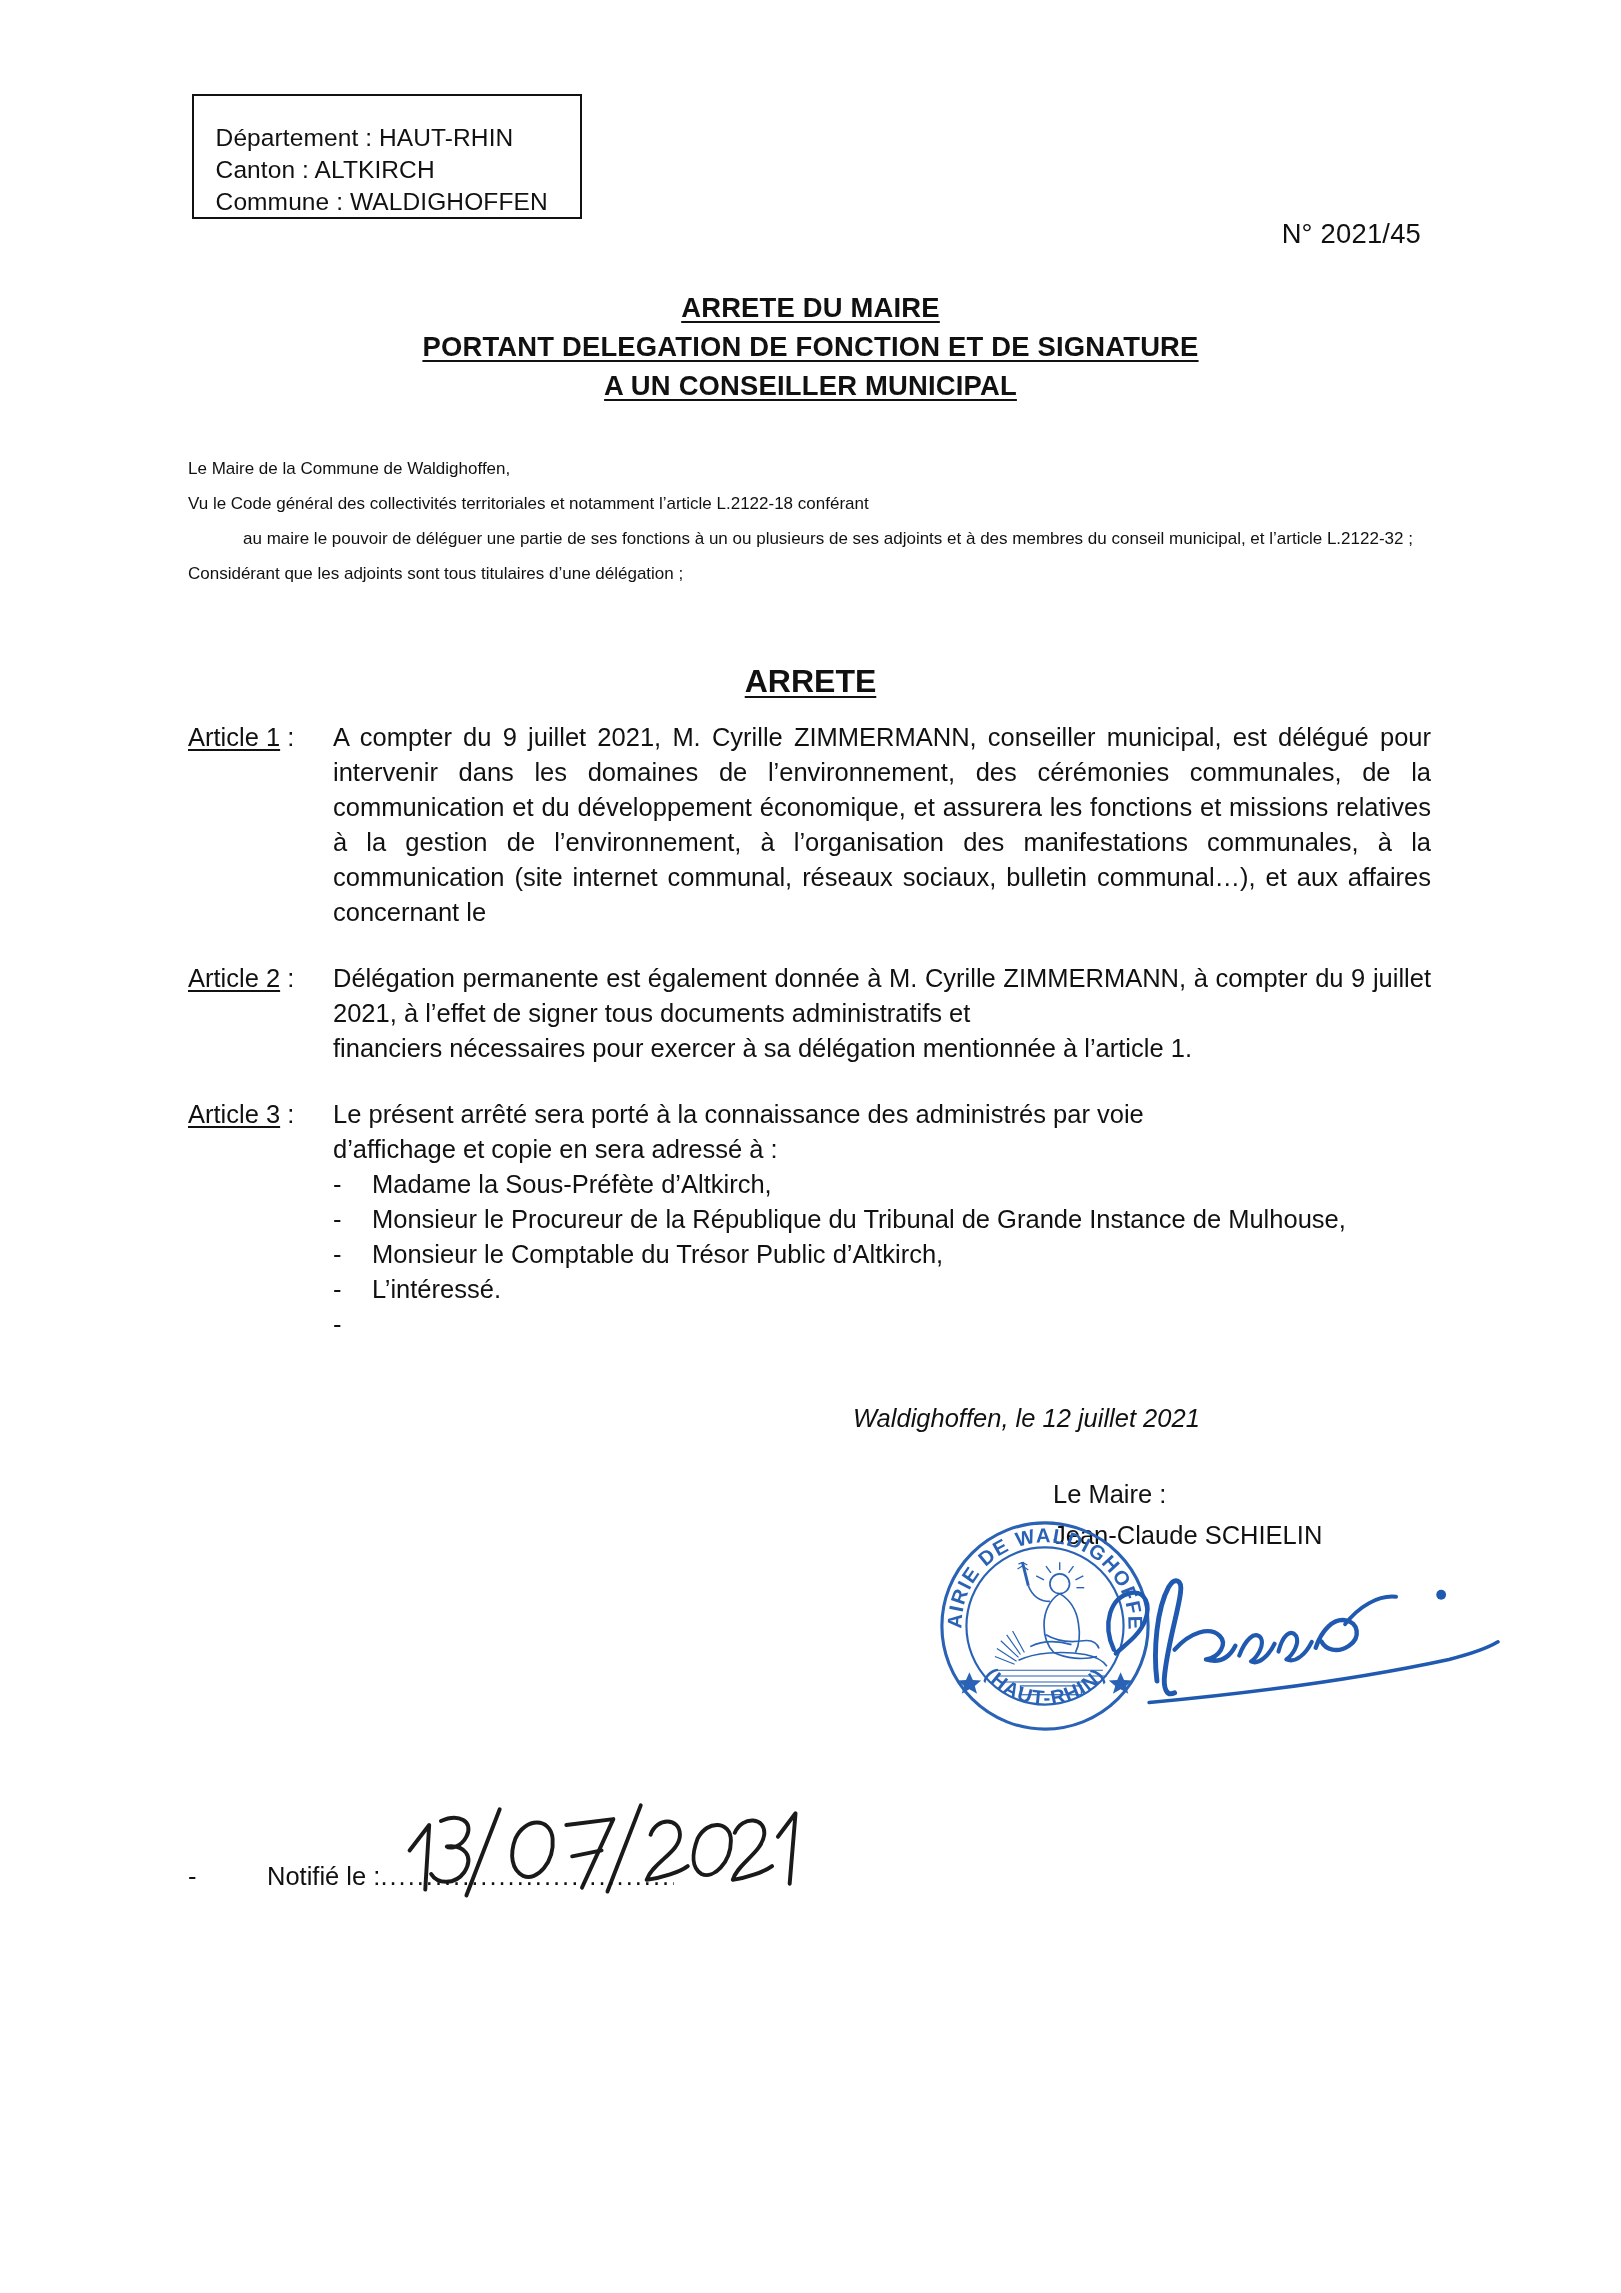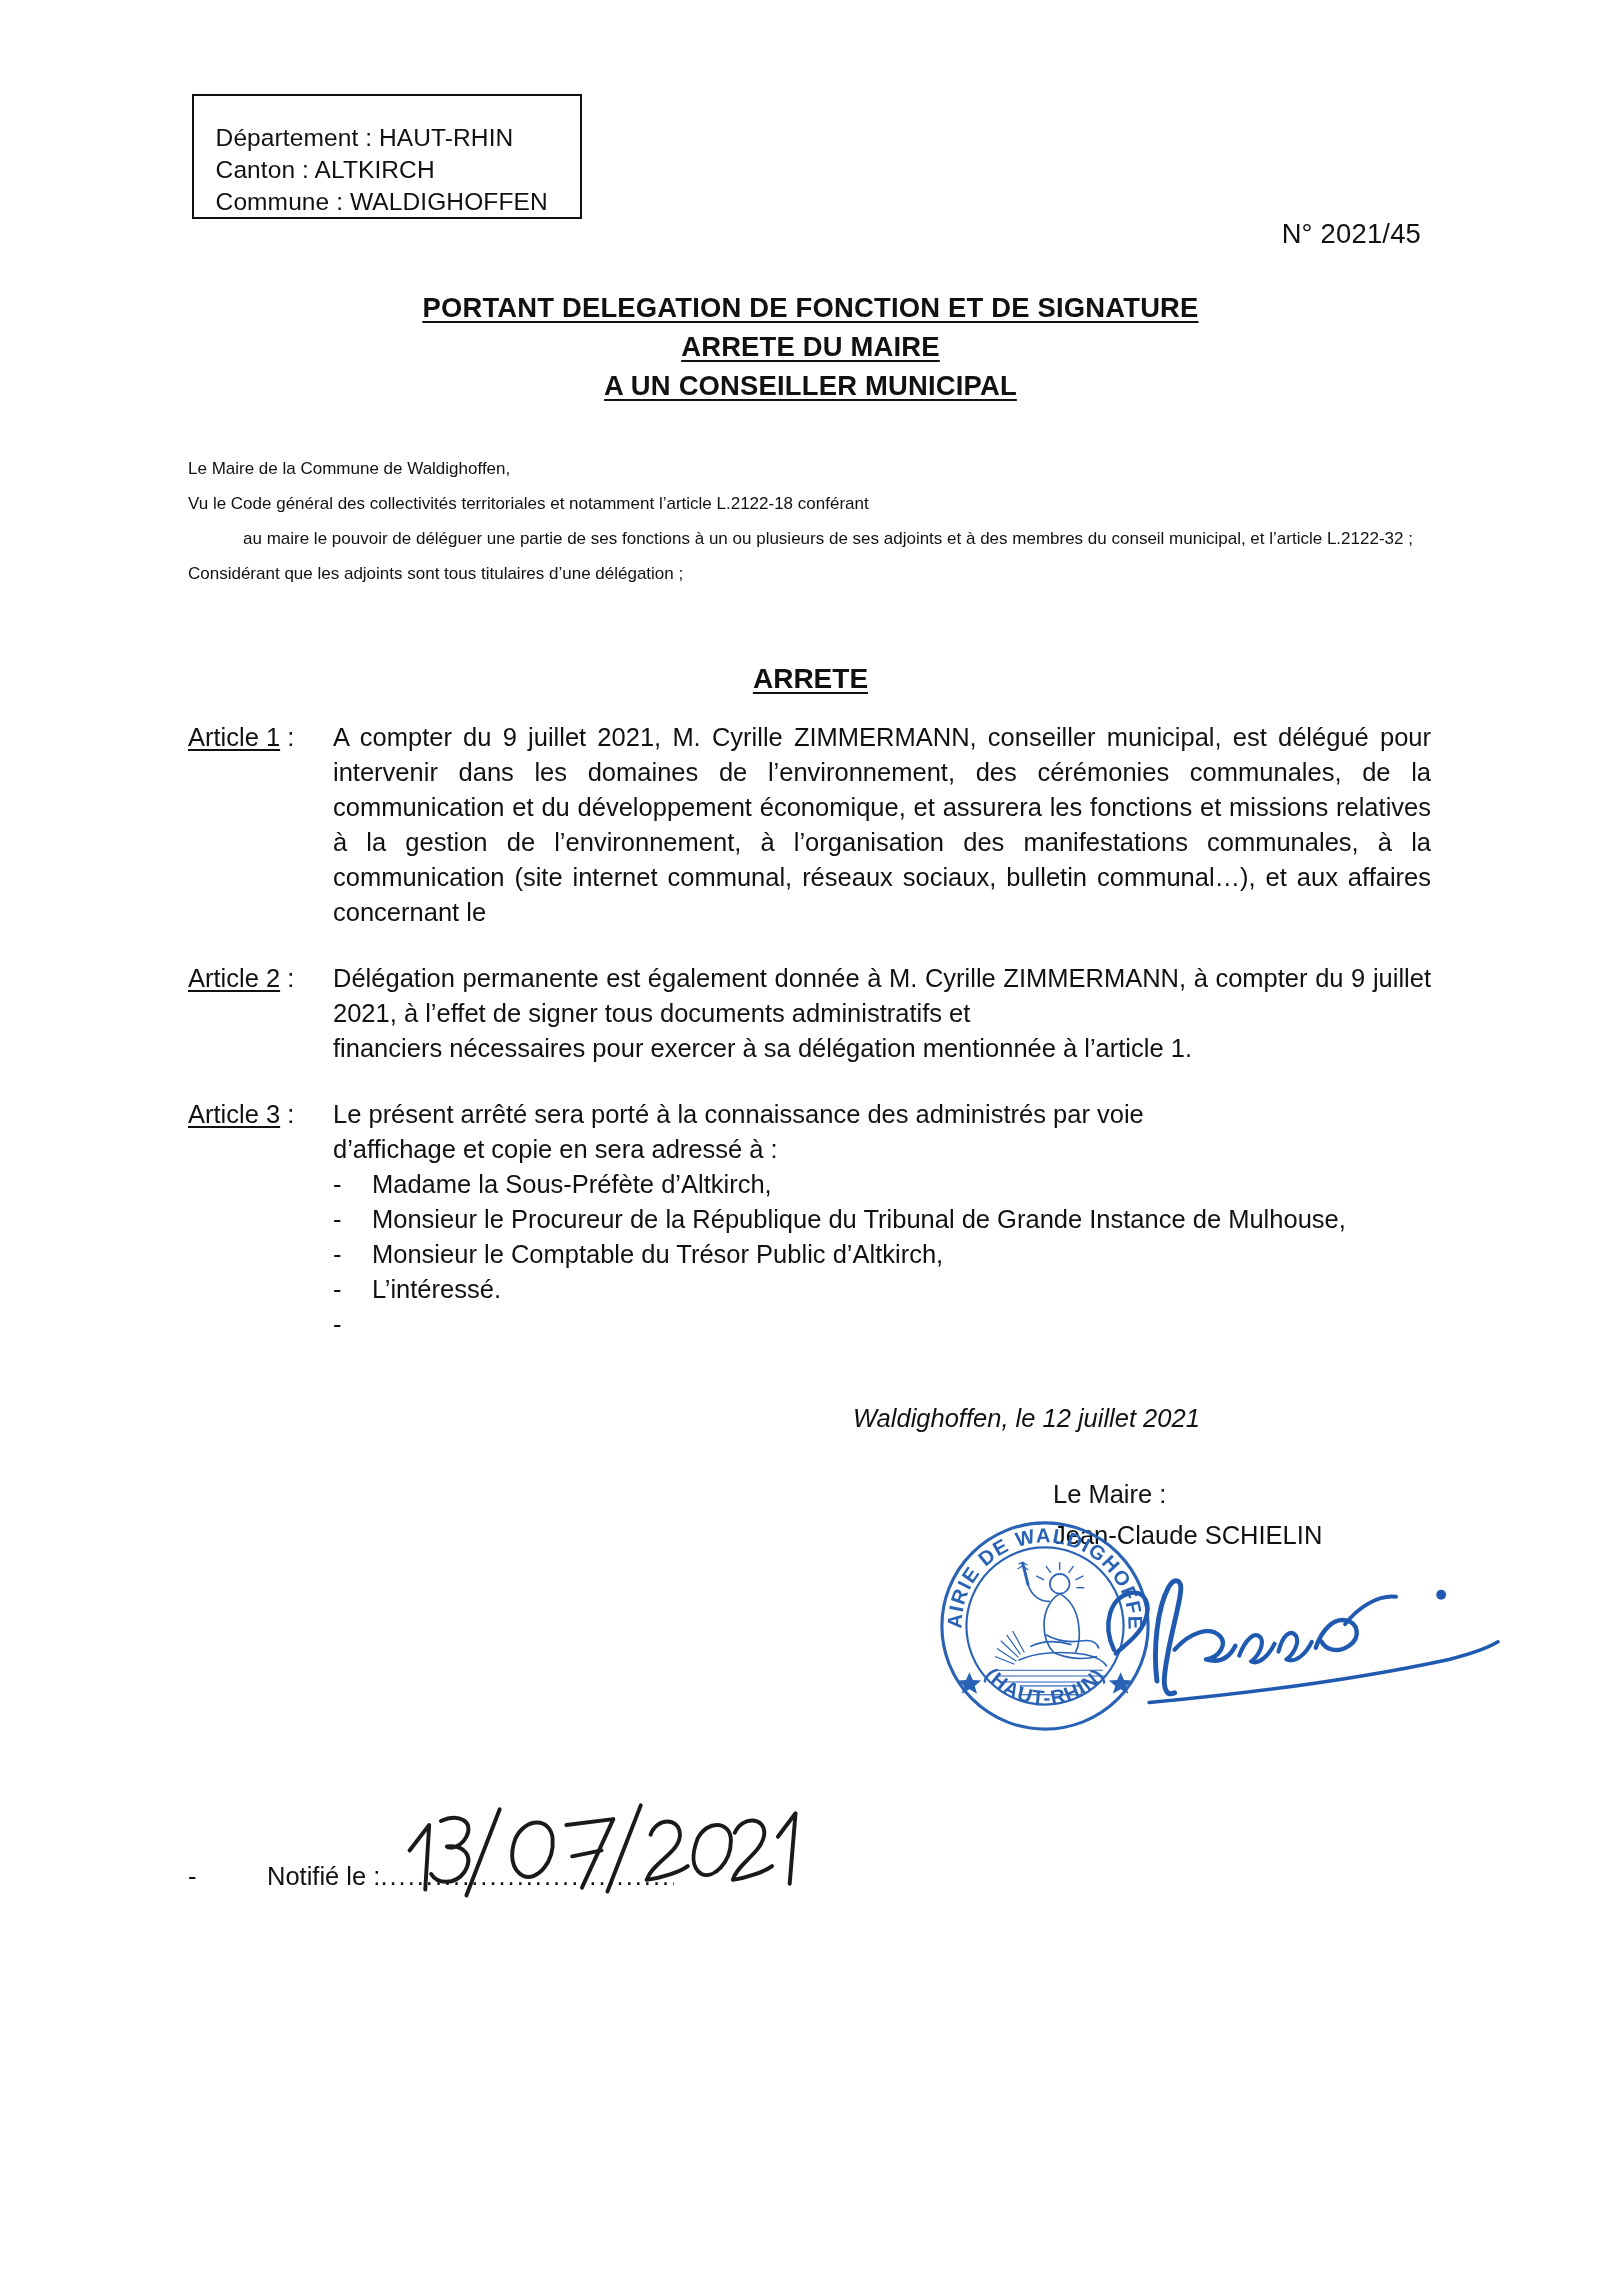--- a/index.html
+++ b/index.html
@@ -89,21 +89,21 @@
   .pre-l3 { }
 
   
   .arrete-head {
     position: absolute;
     left: 192px;
     top: 663px;
     width: 1237px;
     text-align: center;
     font-weight: bold;
-    font-size: 28px;
+    font-size: 32px;
   }
   .arrete-head span {
     text-decoration: underline;
     text-underline-offset: 3.9px;
     text-decoration-thickness: 2px;
   }
 
   
   .articles {
     position: absolute;
@@ -256,22 +256,22 @@
 
   <div class="id-box">
     <div class="id-line">Département : HAUT-RHIN</div>
     <div class="id-line">Canton : ALTKIRCH</div>
     <div class="id-line">Commune : WALDIGHOFFEN</div>
   </div>
 
   <div class="ref-no">N° 2021/45</div>
 
   <div class="title-block">
+    <div class="title-line"><span>ARRETE DU MAIRE</span></div>
     <div class="title-line"><span>PORTANT DELEGATION DE FONCTION ET DE SIGNATURE</span></div>
-    <div class="title-line"><span>ARRETE DU MAIRE</span></div>
     <div class="title-line"><span>A UN CONSEILLER MUNICIPAL</span></div>
   </div>
 
   <div class="preamble">
     <div class="pre-l1">Le Maire de la Commune de Waldighoffen,</div>
     <div class="pre-hanging">
       <span>Vu le Code général des collectivités territoriales et notamment l’article L.2122-18 conférant</span>
       <span class="cont">au maire le pouvoir de déléguer une partie de ses fonctions à un ou plusieurs de ses adjoints et à des membres du conseil municipal, et l’article L.2122-32 ;</span>
     </div>
     <div class="pre-l3">Considérant que les adjoints sont tous titulaires d’une délégation ;</div>

